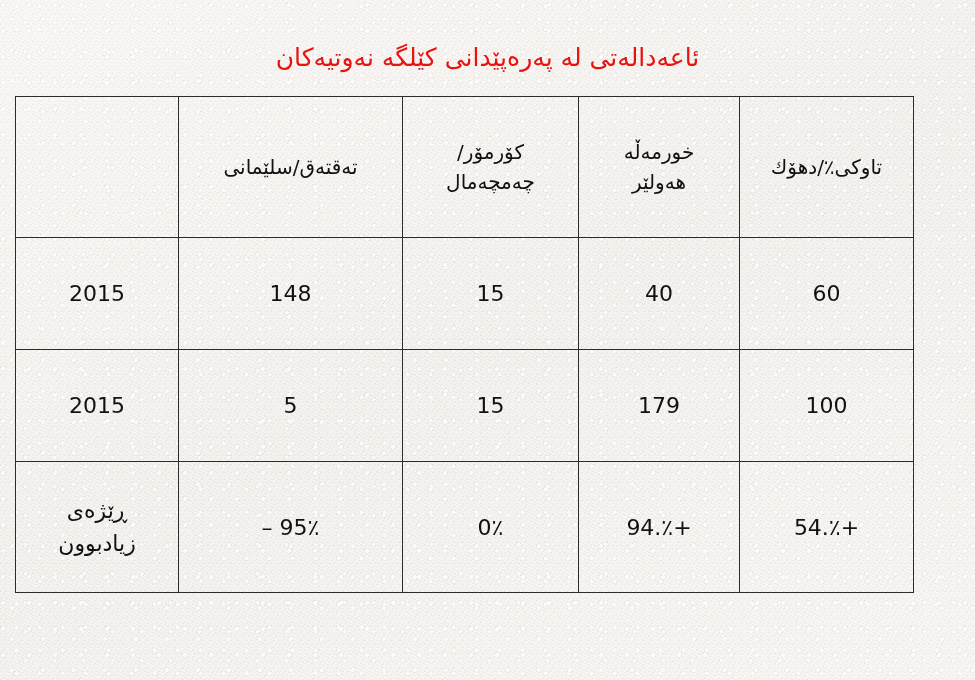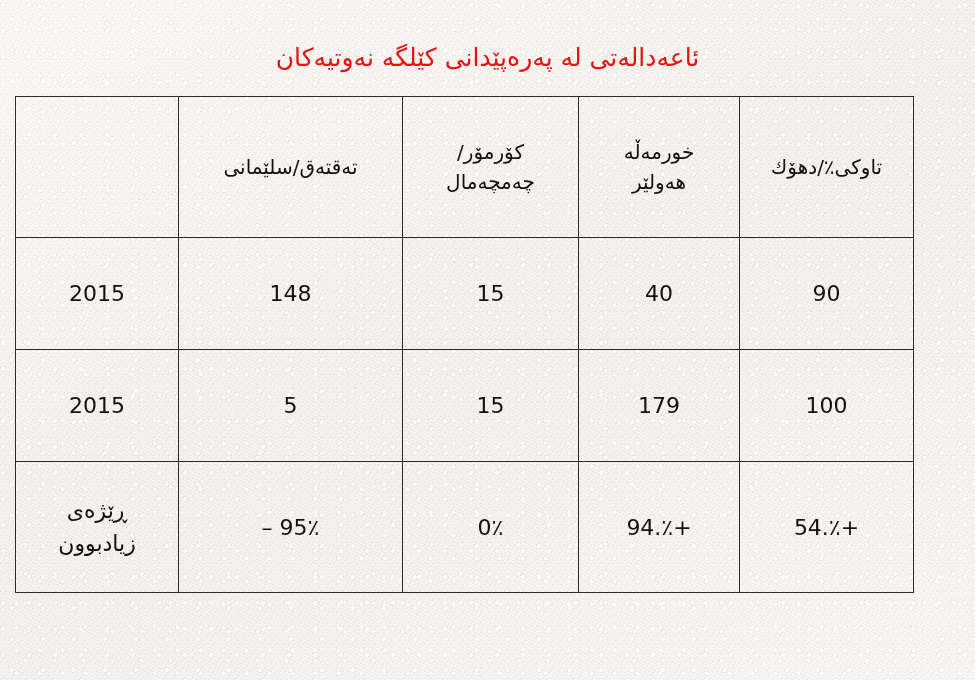--- a/index.html
+++ b/index.html
@@ -132,21 +132,21 @@
             </td>
           <td class="col-4">
               <span class="hdr-text rtl">تەقتەق/سلێمانی</span>
             </td>
           <td class="col-5">
               <span class="hdr-text rtl"></span>
             </td>
         </tr>
 
         <tr class="data-row">
-          <td class="col-1"><span class="ltr-num">90</span></td>
+          <td class="col-1"><span class="ltr-num">60</span></td>
           <td class="col-2"><span class="ltr-num">40</span></td>
           <td class="col-3"><span class="ltr-num">15</span></td>
           <td class="col-4"><span class="ltr-num">148</span></td>
           <td class="col-5 label-col"><span class="ltr-num">2015</span></td>
         </tr>
 
         <tr class="data-row">
           <td class="col-1"><span class="ltr-num">100</span></td>
           <td class="col-2"><span class="ltr-num">179</span></td>
           <td class="col-3"><span class="ltr-num">15</span></td>

